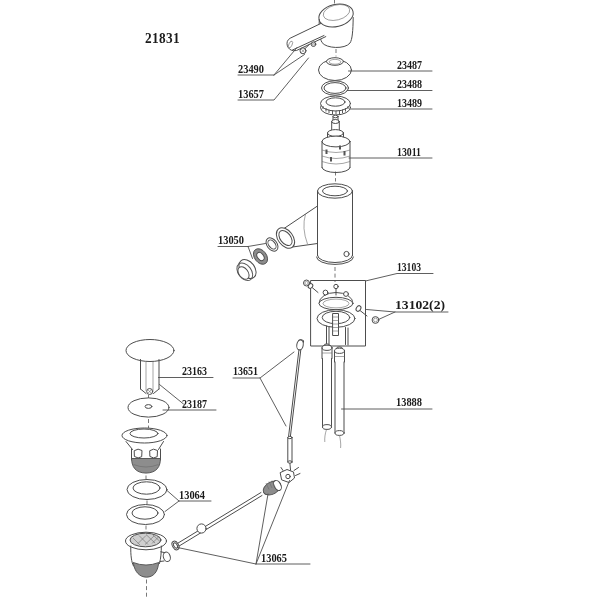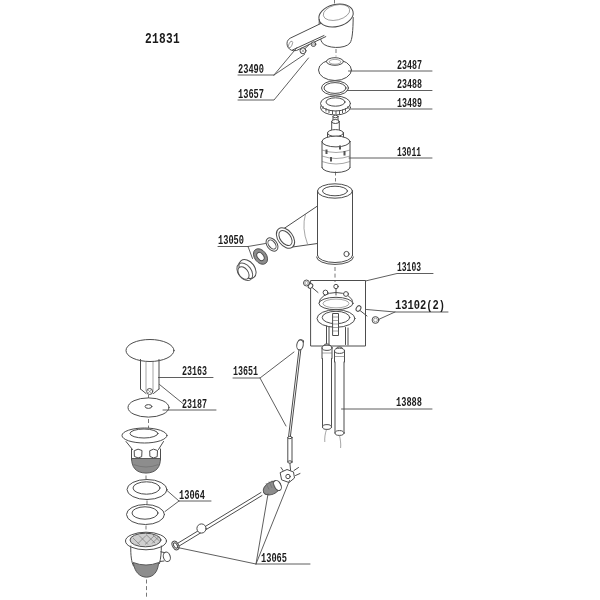--- a/index.html
+++ b/index.html
@@ -1,17 +1,17 @@
 <!DOCTYPE html>
 <html><head>
 <meta charset="utf-8">
 <style>
   html,body{margin:0;padding:0;background:#fff;}
   .stage{position:relative;width:600px;height:600px;background:#ffffff;overflow:hidden;
-         font-family:Liberation Mono, monospace;}
+         font-family:Liberation Serif, serif;}
   svg{display:block;}
   .part{stroke:#4d4d4d;stroke-width:1;fill:none;stroke-linecap:round;stroke-linejoin:round;}
   .fw{fill:#ffffff;}
   .shade{fill:#8d8d8d;stroke:#4d4d4d;stroke-width:0.9;}
   .mesh{fill:#cfcfcf;}
   .leader{stroke:#4d4d4d;stroke-width:0.9;fill:none;stroke-linecap:round;}
   .dash{stroke:#555555;stroke-width:0.8;fill:none;stroke-dasharray:4 2.6;}
   .knurl{stroke:#5a5a5a;stroke-width:1;fill:none;}
   .tick{stroke:#555555;stroke-width:2;fill:none;stroke-linecap:butt;}
   .thin{stroke:#6a6a6a;stroke-width:0.6;fill:none;}

